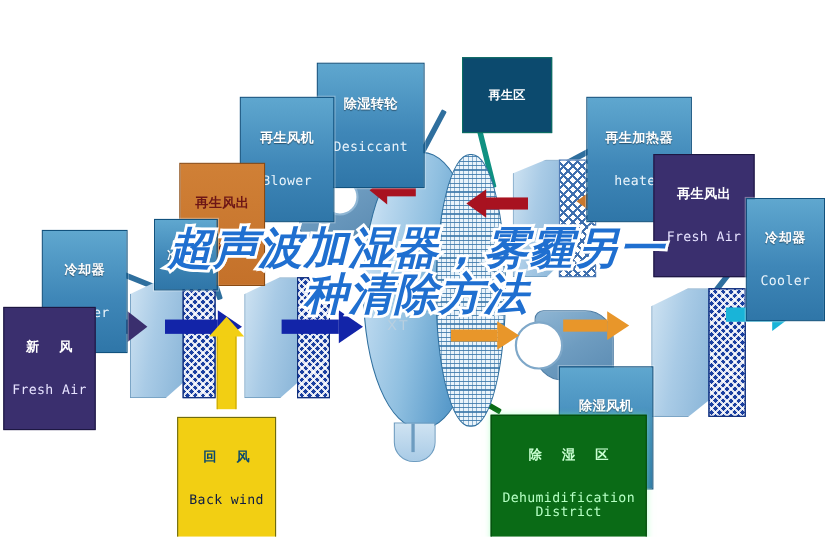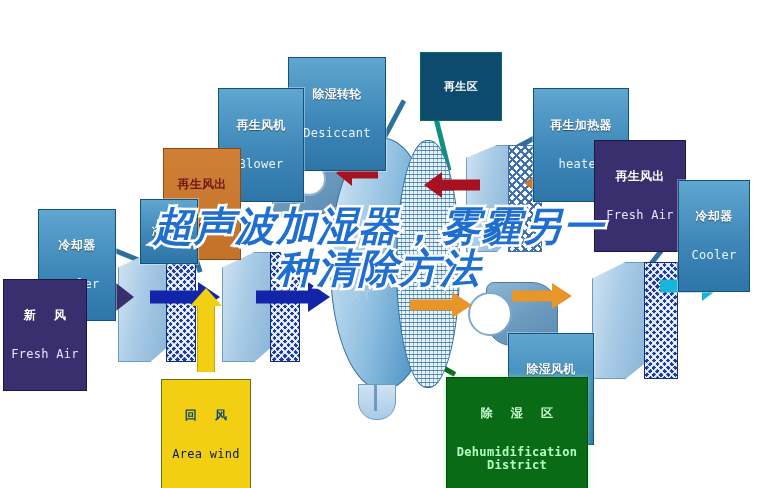--- a/index.html
+++ b/index.html
@@ -41,21 +41,21 @@
 
   
   .sty-yellow{background:#f2cf13;border:1.5px solid #6d6b12;}
   .sty-yellow .cn{color:#0c4a6e;}
   .sty-yellow .en{color:#0d1c45;}
 
   
   .sty-green{background:#0a6b16;border:1.5px solid #05490d;
              box-shadow:0 0 6px rgba(120,255,160,.55);}
   .sty-green .cn{color:#c9ffd2;}
-  .sty-green .en{color:#b6ffc4;font-weight:bold;}
+  .sty-green .en{color:#b6ffc4;}
 
   
   .sty-cyan{background:#19b4d8;border:1.5px solid #0d6c86;}
   .sty-cyan .cn{color:#ffffff;}
   .sty-cyan .en{color:#f0ffff;}
 
   
   .leader{position:absolute;background:#2f6f9e;transform-origin:0 50%;height:5px;border-radius:1px;}
   .leader.teal{background:#0f9182;}
   .leader.green{background:#0a6b16;}
@@ -284,21 +284,21 @@
     <span class="en">Cooler</span>
   </div>
 
   <div class="lbl sty-purple" style="left:3px;top:279px;width:84px;padding:3px 2px;font-size:12px;">
     <span class="cn">新    风</span>
     <span class="en">Fresh Air</span>
   </div>
 
   <div class="lbl sty-yellow" style="left:161px;top:379px;width:90px;padding:3px 2px;font-size:12px;">
     <span class="cn">回    风</span>
-    <span class="en">Area wind</span>
+    <span class="en">Back wind</span>
   </div>
 
   <div class="lbl sty-blue" style="left:508px;top:333px;width:86px;padding:3px 2px;font-size:12px;">
     <span class="cn">除湿风机</span>
     <span class="en">Blower</span>
   </div>
 
   <div class="lbl sty-green" style="left:446px;top:377px;width:142px;padding:3px 2px;font-size:12px;">
     <span class="cn">除    湿    区</span>
     <span class="en">Dehumidification

